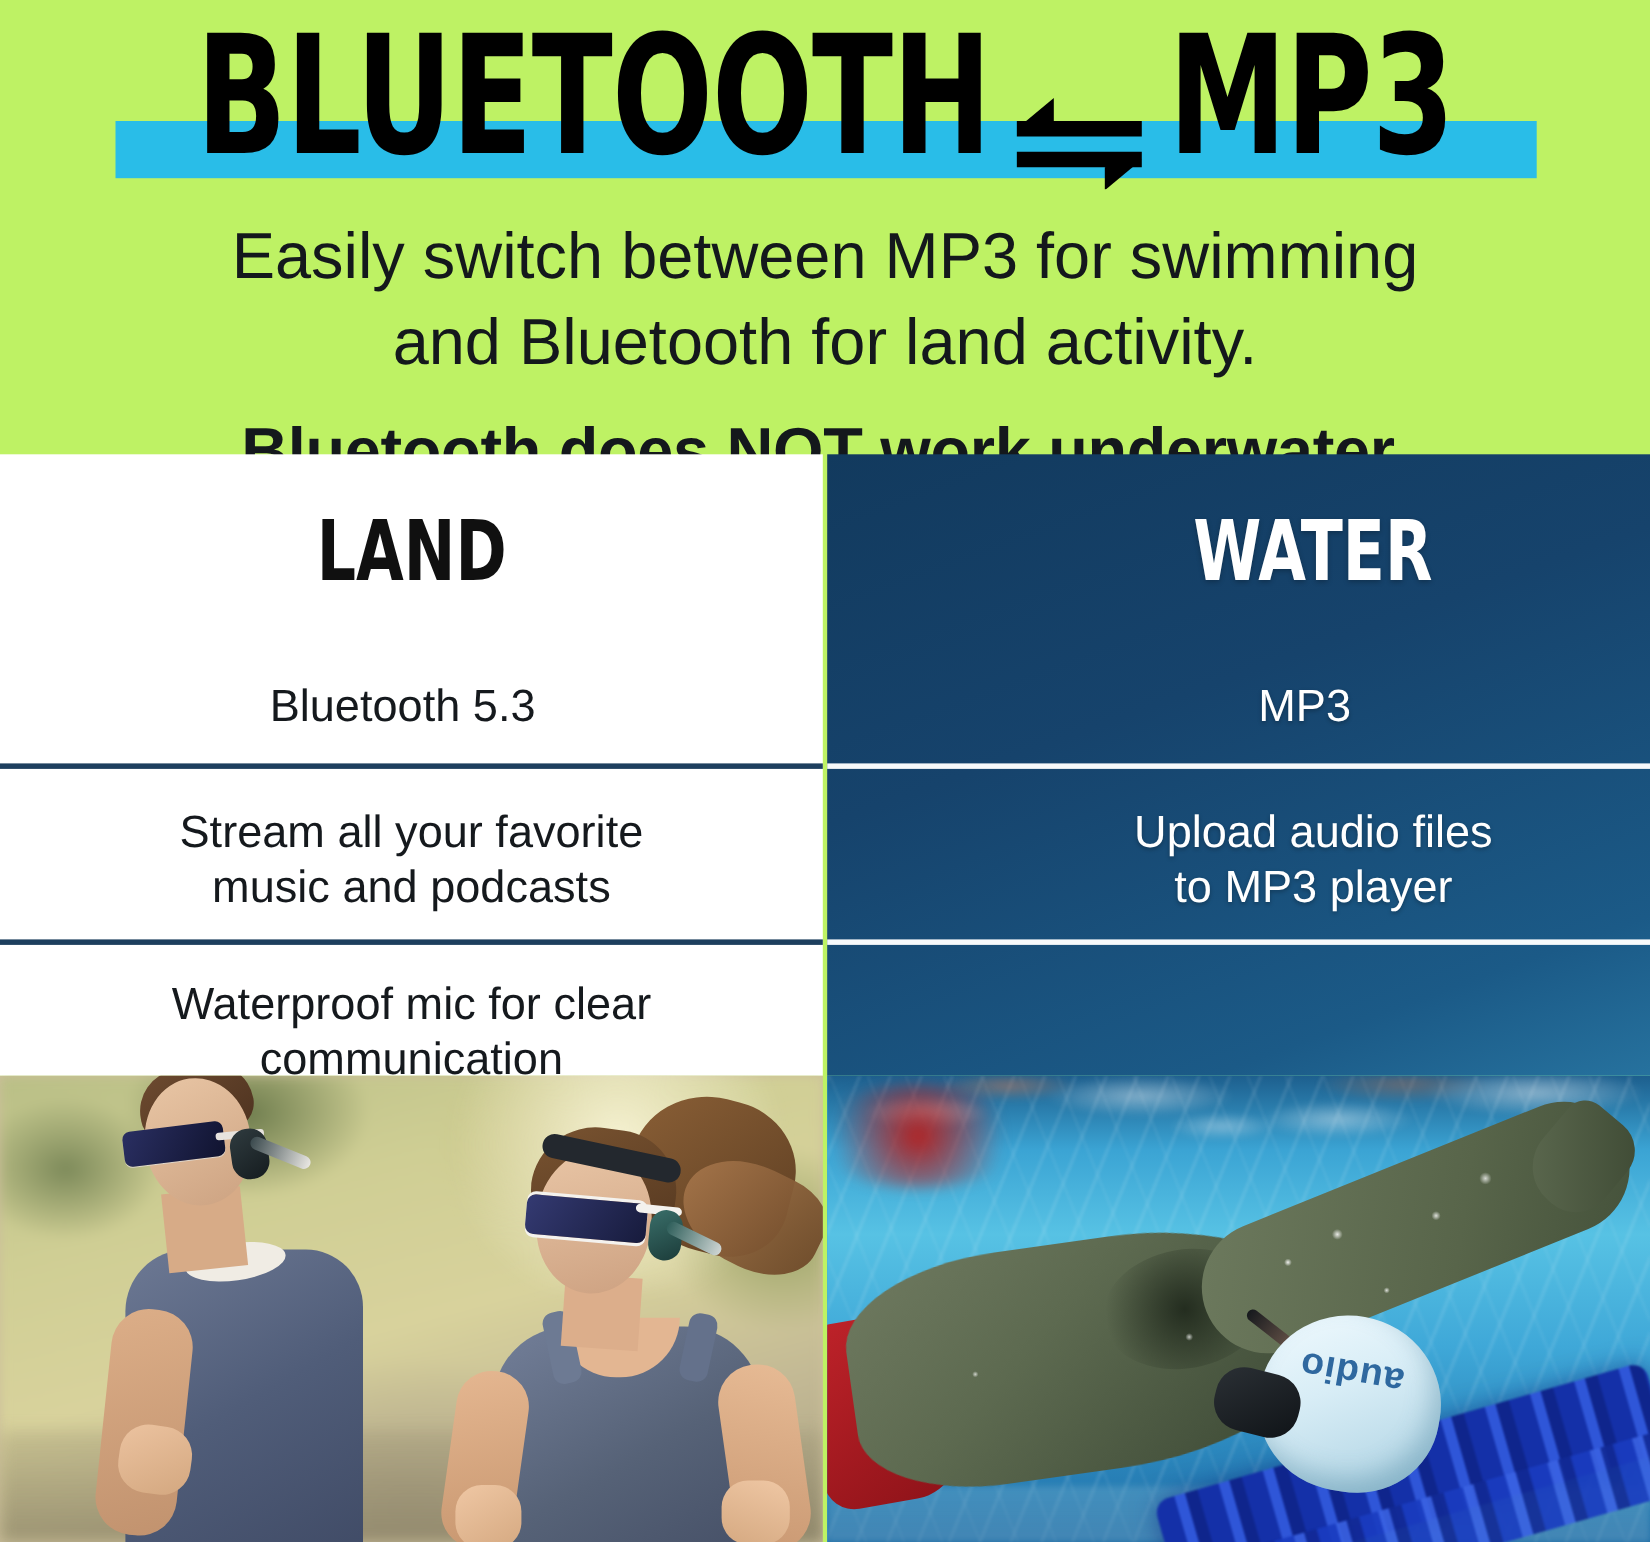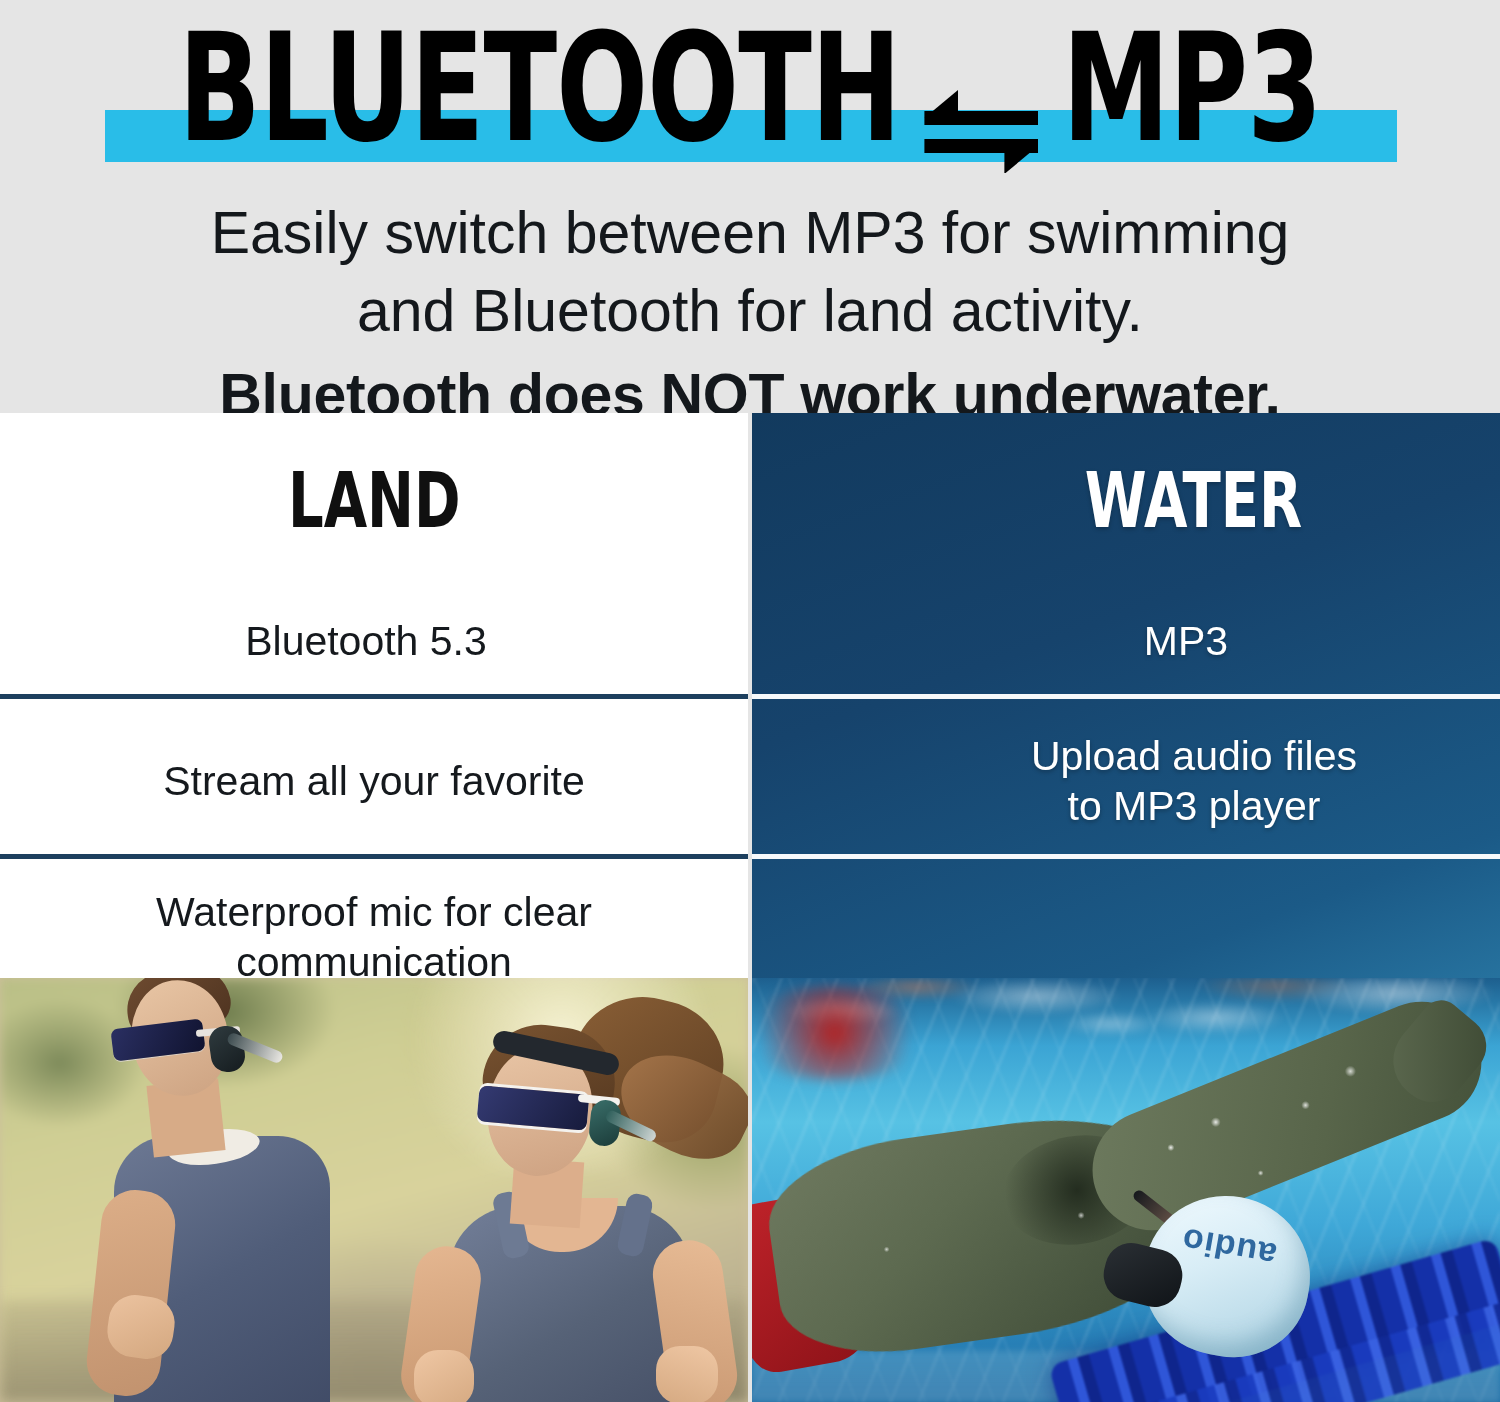--- a/index.html
+++ b/index.html
@@ -1,34 +1,34 @@
 <!DOCTYPE html>
 <html><head>
 <meta charset="utf-8">
 <style>
   html,body{margin:0;padding:0;background:#fff;}
   body{width:1500px;height:1402px;font-family:"Liberation Sans",sans-serif;overflow:hidden;}
-  .page{position:relative;width:1500px;height:1402px;background:#e5e5e5;}
+  .page{position:relative;width:1500px;height:1402px;background:#bef264;}
 
   
   .title-wrap{position:relative;height:180px;}
   .title-bar{position:absolute;left:105px;top:110px;width:1292px;height:52px;background:#29bde8;}
   .title{position:absolute;left:0;top:0;width:1500px;height:175px;
          display:flex;align-items:center;justify-content:center;gap:26px;
          font-family:"Liberation Sans Narrow","DejaVu Sans Condensed","Liberation Sans",sans-serif;
          font-weight:700;font-size:150px;line-height:1;color:#000;letter-spacing:-1px;
          transform:scaleX(.80);transform-origin:center center;white-space:nowrap;}
   .title .word{display:inline-block;}
   .swap-icon{display:inline-block;width:150px;height:96px;position:relative;top:6px;flex:0 0 auto;}
 
   
   .subtitle{width:1500px;text-align:center;margin-top:14px;
             font-family:"Liberation Sans Narrow","Liberation Sans",sans-serif;
             font-size:59px;line-height:1.33;color:#14181c;font-weight:400;}
-  .subtitle .strong{font-weight:700;display:block;margin-top:5px;letter-spacing:-.3px;}
+  .subtitle .strong{font-weight:700;display:block;margin-top:20px;letter-spacing:-.3px;}
   .subtitle .ln{display:block;}
 
   
   .table{position:absolute;left:0;top:413px;width:1500px;height:565px;}
   .col{position:absolute;top:0;width:748px;height:565px;box-sizing:border-box;}
   .col-land{left:0;background:#ffffff;}
   .col-water{left:752px;width:884px;
              background:linear-gradient(160deg,#123a5e 0%,#16436c 38%,#1b5a87 78%,#2a7aa6 100%);}
 
   .hdr{height:175px;display:flex;align-items:center;justify-content:center;}
@@ -222,20 +222,21 @@
       <div class="cell r1">
         <span>
             <span class="ln">Bluetooth 5.3</span>
           </span>
       </div>
       <div class="rule-land"></div>
       <div class="spacer-land"></div>
       <div class="cell r2">
         <span>
           <span class="ln">Stream all your favorite</span>
+          <span class="ln">music and podcasts</span>
         </span>
       </div>
       <div class="rule-land"></div>
       <div class="spacer-land"></div>
       <div class="cell r3">
         <span>
           <span class="ln">Waterproof mic for clear</span>
           <span class="ln">communication</span>
         </span>
       </div>

